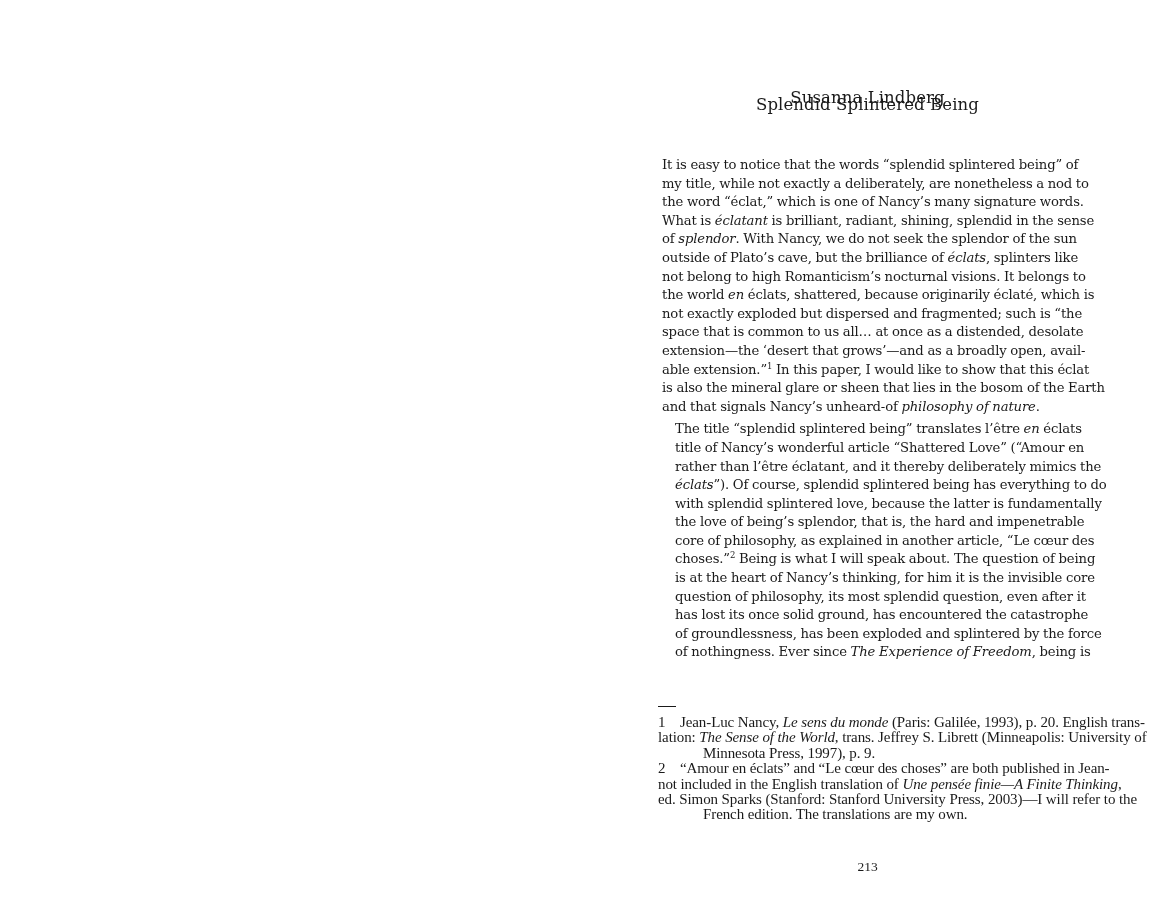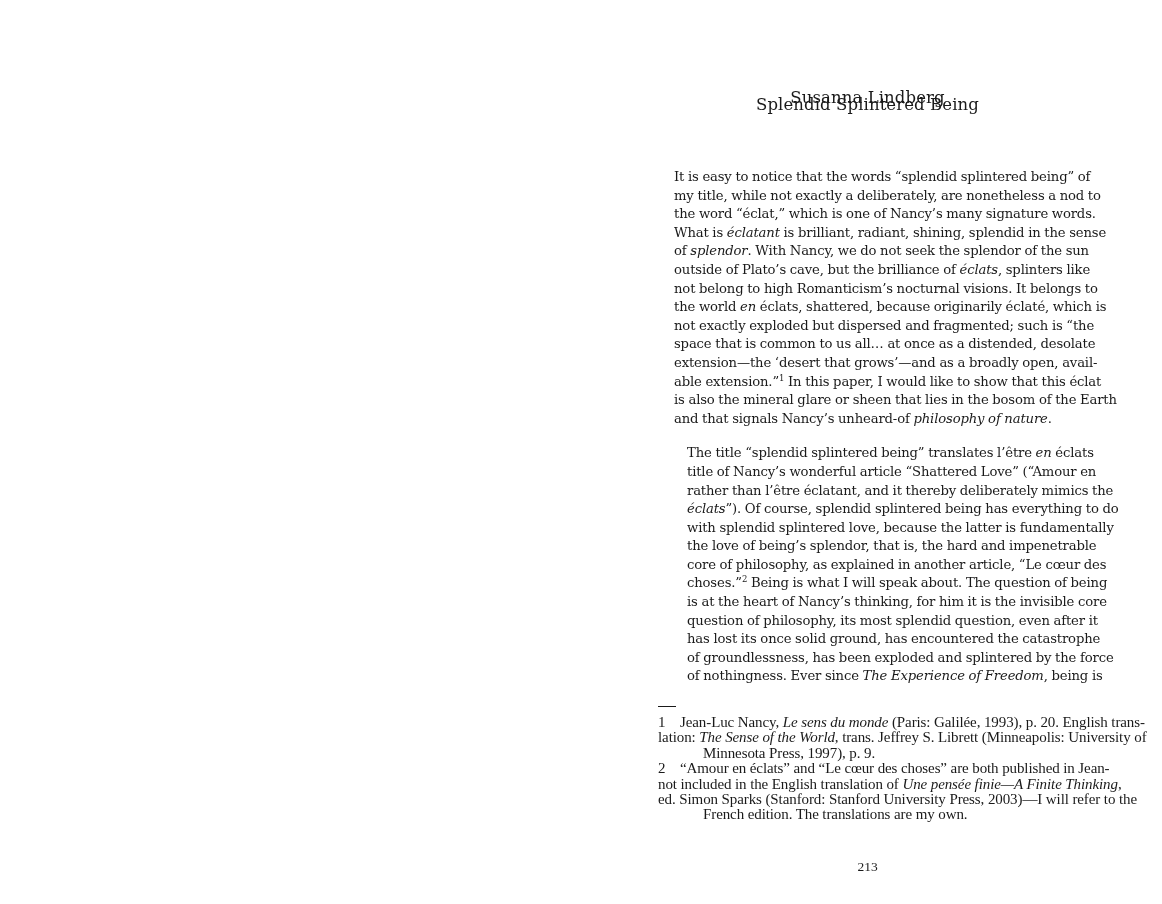--- a/index.html
+++ b/index.html
@@ -57,21 +57,21 @@
       top: 152px;
       width: 419px;
       font-size: 13.2px;
       line-height: 18.6px;
       text-align: justify;
       hyphens: manual;
       letter-spacing: -0.15px;
       word-spacing: -0.3px;
     }
     .body-text p {
-      margin: 16px;
+      margin: 4px;
     }
     .body-text p.indent {
       text-indent: 13px;
     }
     .body-text .line {
       display: block;
       text-align: justify;
       text-align-last: justify;
       white-space: nowrap;
     }

